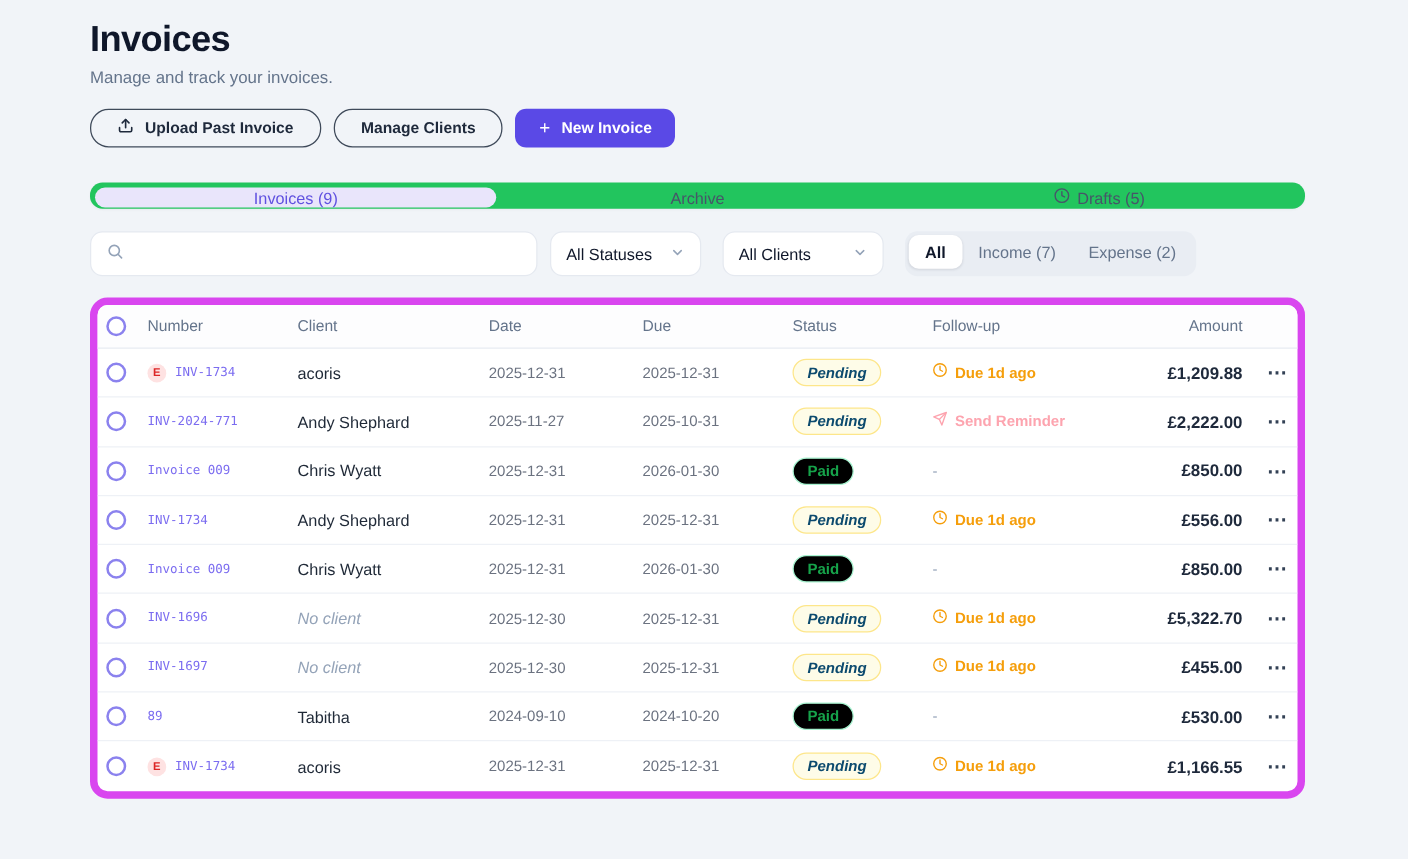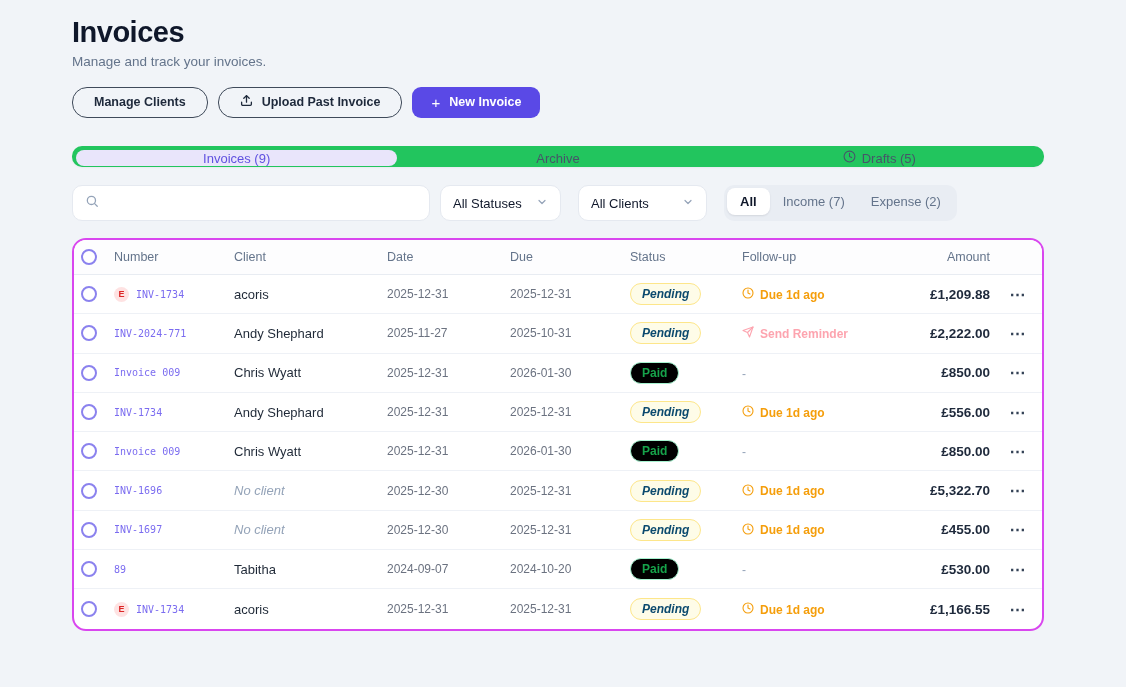--- a/index.html
+++ b/index.html
@@ -45,21 +45,21 @@
             display:flex; align-items:center; justify-content:space-between; padding:0 12px;
             font-size:13px; color:#0f172a; cursor:pointer; }
   .select-status { width:121px; margin-left:10px; }
   .select-client { width:129px; margin-left:17px; }
   .segment { margin-left:17px; height:36px; background:#e9edf3; border-radius:10px; padding:3px;
              display:flex; align-items:flex-start; }
   .seg { padding:6px 13px; font-size:13px; color:#64748b; cursor:pointer; border-radius:8px; white-space:nowrap; }
   .seg.active { background:#ffffff; color:#0f172a; font-weight:700; box-shadow:0 1px 2px rgba(15,23,42,.10); }
 
   
-  .table-card { margin-top:17px; width:972px; background:#ffffff; border:2px solid #d946ef;
+  .table-card { margin-top:17px; width:972px; background:#ffffff; border:6px solid #d946ef;
                 border-radius:14px; overflow:hidden; }
   .thead, .trow { display:grid;
     grid-template-columns:40px 120px 153px 123px 120px 112px 170px 78px 56px;
     align-items:center; }
   .thead { height:35px; border-bottom:1px solid #e8ecf2; background:#fdfdfe; }
   .thead .hcell { font-size:12.5px; color:#64748b; font-weight:400; }
   .trow { height:39.3px; border-bottom:1px solid #eef1f6; cursor:default; }
   .trow:last-child { border-bottom:none; }
   .cell-check { padding-left:7px; display:flex; align-items:center; }
   .circle { width:16px; height:16px; border:2px solid #8b82ee; border-radius:50%;
@@ -87,31 +87,31 @@
 </head>
 <body>
 
 <div class="content">
 
   <div class="page-title">Invoices</div>
   <div class="page-subtitle">Manage and track your invoices.</div>
 
   <div class="actions">
     <button class="btn btn-outline">
-      <span>Manage Clients</span>
-    </button>
-    <button class="btn btn-outline">
       <span class="icon-svg">
         <svg width="13" height="13" viewBox="0 0 24 24" fill="none" stroke="#1e293b" stroke-width="2.4" stroke-linecap="round" stroke-linejoin="round">
             <path d="M21 15v4a2 2 0 0 1-2 2H5a2 2 0 0 1-2-2v-4"></path>
             <polyline points="17 8 12 3 7 8"></polyline>
             <line x1="12" y1="3" x2="12" y2="15"></line>
           </svg>
       </span>
       <span>Upload Past Invoice</span>
+    </button>
+    <button class="btn btn-outline">
+      <span>Manage Clients</span>
     </button>
     <button class="btn btn-primary">
       <span class="plus">+</span>
       <span>New Invoice</span>
     </button>
   </div>
 
   <div class="tabbar">
     <div class="tab active">
       <span>Invoices (9)</span>
@@ -393,21 +393,21 @@
   </div>
         <div class="trow fu-none">
     <div class="cell-check">
       <span class="circle"></span>
     </div>
     <div class="cell-number">
 
       <a class="inv-link">89</a>
     </div>
     <div class="cell-client">Tabitha</div>
-    <div class="cell-date">2024-09-07</div>
+    <div class="cell-date">2024-09-10</div>
     <div class="cell-due">2024-10-20</div>
     <div class="cell-status">
       <span class="pill paid">Paid</span>
     </div>
     <div class="cell-follow">
       
       
       <span class="fu none">-</span>
     </div>
     <div class="cell-amount">£530.00</div>

